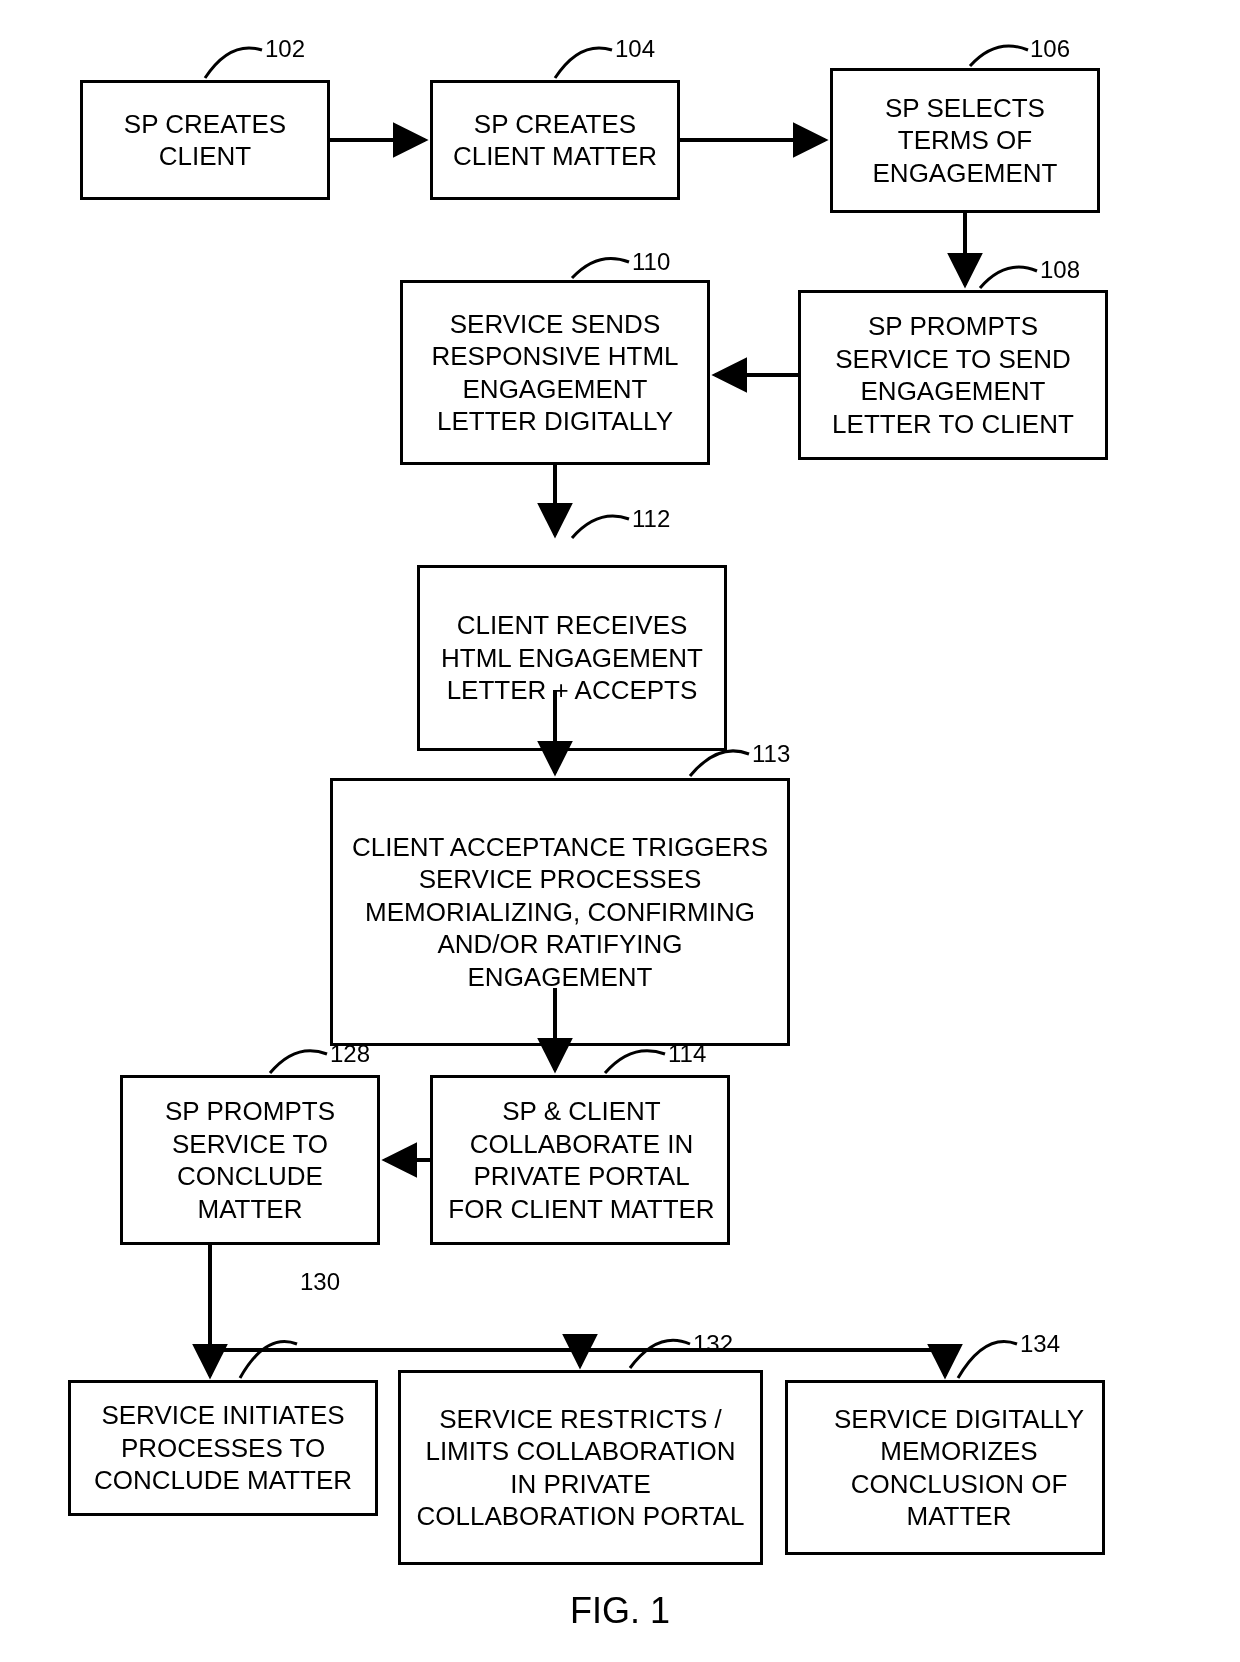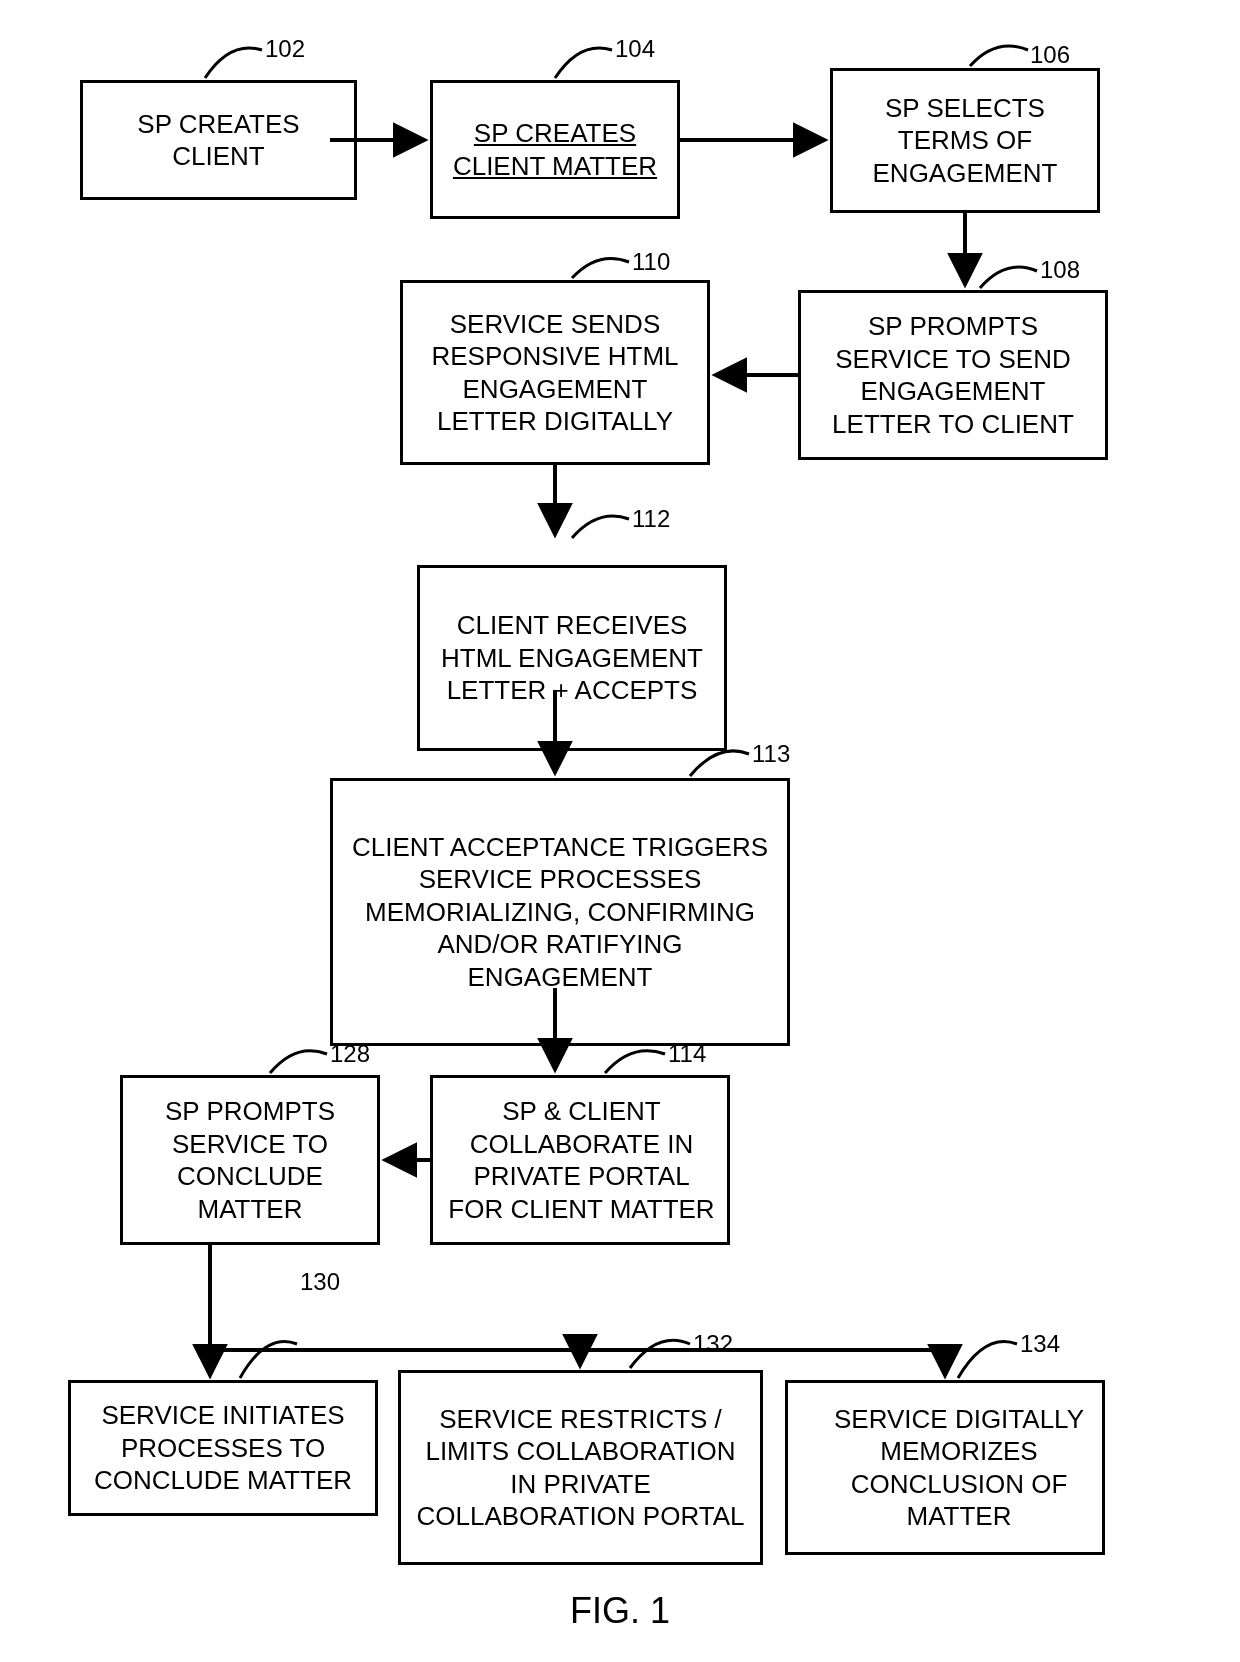--- a/index.html
+++ b/index.html
@@ -39,34 +39,34 @@
     position: absolute;
     top: 0; left: 0;
     width: 1240px;
     height: 1662px;
     pointer-events: none;
   }
 </style>
 </head>
 <body>
 
-<div class="box" style="left:80px; top:80px; width:277px; height:120px;">
+<div class="box" style="left:80px; top:80px; width:250px; height:120px;">
   <span>SP CREATES CLIENT</span>
 </div>
 <div class="label" style="left:265px; top:35px;">102</div>
 
-<div class="box" style="left:430px; top:80px; width:250px; height:139px;text-decoration:underline;">
+<div class="box" style="left:430px; top:80px; width:250px; height:120px;">
   <span>SP CREATES CLIENT MATTER</span>
 </div>
 <div class="label" style="left:615px; top:35px;">104</div>
 
 <div class="box" style="left:830px; top:68px; width:270px; height:145px;text-align:center;">
   <span>SP SELECTS TERMS OF ENGAGEMENT</span>
 </div>
-<div class="label" style="left:1030px; top:35px;margin-top:6px;">106</div>
+<div class="label" style="left:1030px; top:35px;">106</div>
 
 <div class="box" style="left:798px; top:290px; width:310px; height:170px;">
   <span>SP PROMPTS SERVICE TO SEND ENGAGEMENT LETTER TO CLIENT</span>
 </div>
 <div class="label" style="left:1040px; top:256px;">108</div>
 
 <div class="box" style="left:400px; top:280px; width:310px; height:185px;">
   <span>SERVICE SENDS RESPONSIVE HTML ENGAGEMENT LETTER DIGITALLY</span>
 </div>
 <div class="label" style="left:632px; top:248px;">110</div>

